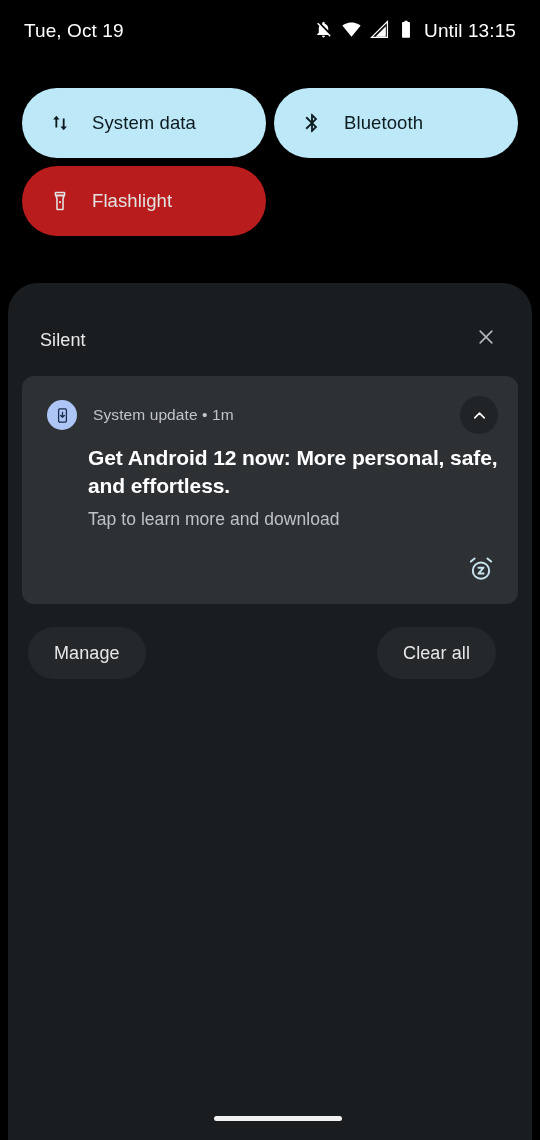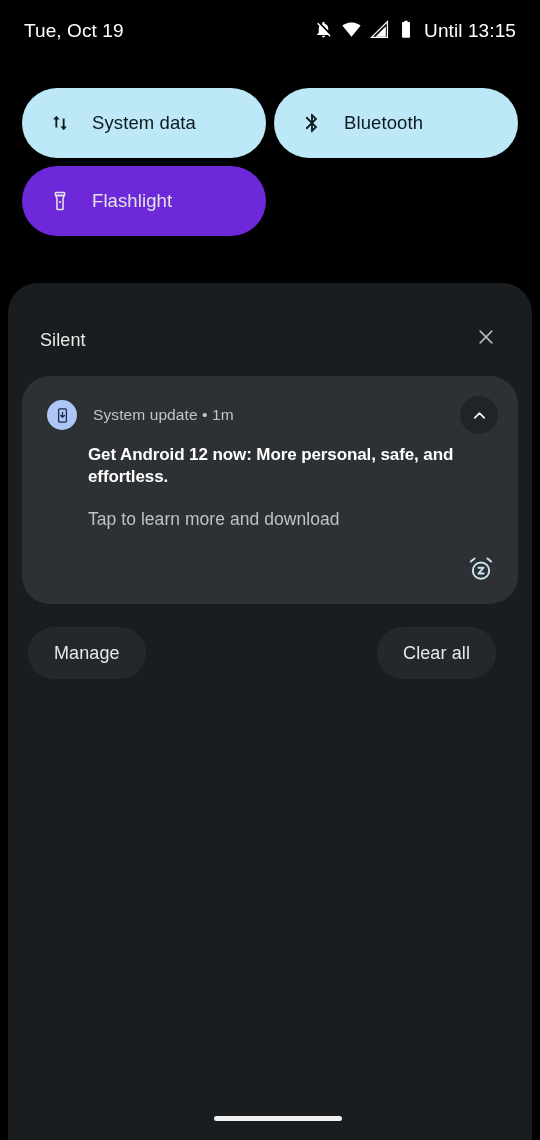--- a/index.html
+++ b/index.html
@@ -40,21 +40,21 @@
     grid-gap:8px 8px;
   }
   .qs-tile {
     height:70px;
     border-radius:36px;
     display:flex; align-items:center;
     padding-left:26px;
     gap:20px;
   }
   .qs-tile.on  { background:#bde8f7; color:#0d1b20; }
-  .qs-tile.off { background:#6d28d9; color:#e3e3e3; }
+  .qs-tile.off { background:#b91c1c; color:#e3e3e3; }
   .qs-icon { width:24px; height:24px; flex:0 0 24px;
              display:flex; align-items:center; justify-content:center; }
   .qs-label { font-size:18.5px; letter-spacing:.1px; }
 
   
   #shade-panel {
     position:absolute; top:283px; left:8px;
     width:524px; height:857px;
     background:#1a1d1f;
     border-radius:30px 30px 0 0;
@@ -69,42 +69,42 @@
   #silent-close {
     margin-left:auto; width:28px; height:28px;
     display:flex; align-items:center; justify-content:center;
   }
 
   
   #notif-card {
     position:absolute; top:93px; left:14px;
     width:496px; height:228px;
     background:#2e3134;
-    border-radius:28px;
+    border-radius:12px;
   }
   #notif-head {
     position:absolute; top:24px; left:25px;
     display:flex; align-items:center; gap:16px;
   }
   #notif-app-icon {
     width:30px; height:30px; border-radius:50%;
     background:#aec6f6;
     display:flex; align-items:center; justify-content:center;
   }
   #notif-meta { font-size:15.5px; color:#c2c5c8; letter-spacing:.1px; }
   #notif-expand {
     position:absolute; top:20px; right:20px;
     width:38px; height:38px; border-radius:50%;
     background:#212427;
     display:flex; align-items:center; justify-content:center;
   }
   #notif-title {
     position:absolute; top:68px; left:66px;
     width:410px;
-    font-size:17px; font-weight:bold; color:#ffffff;
+    font-size:21px; font-weight:bold; color:#ffffff;
     line-height:1.32; letter-spacing:-.1px;
   }
   #notif-text {
     position:absolute; top:133px; left:66px;
     width:410px;
     font-size:17.5px; color:#bfc2c5; letter-spacing:.05px;
   }
   #notif-snooze {
     position:absolute; bottom:16px; right:18px;
     width:38px; height:38px;

